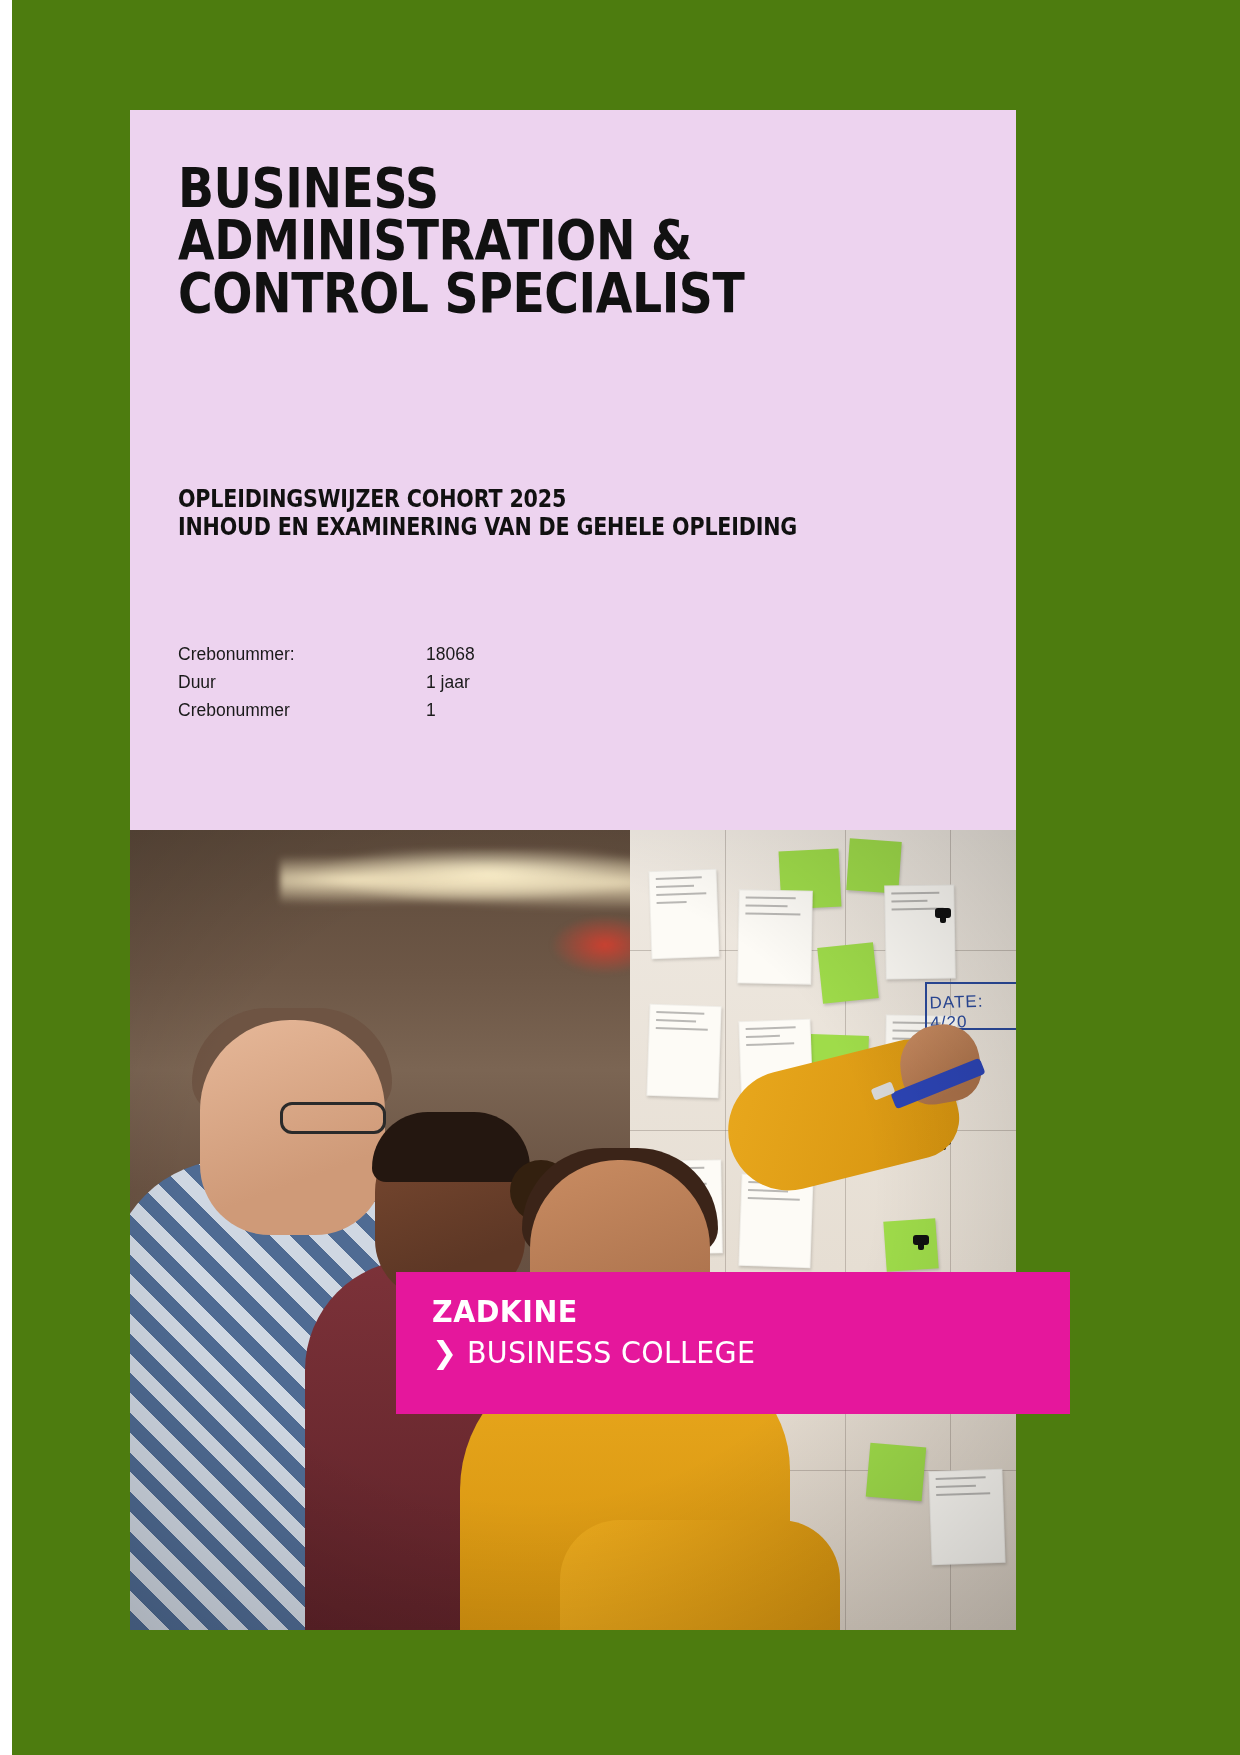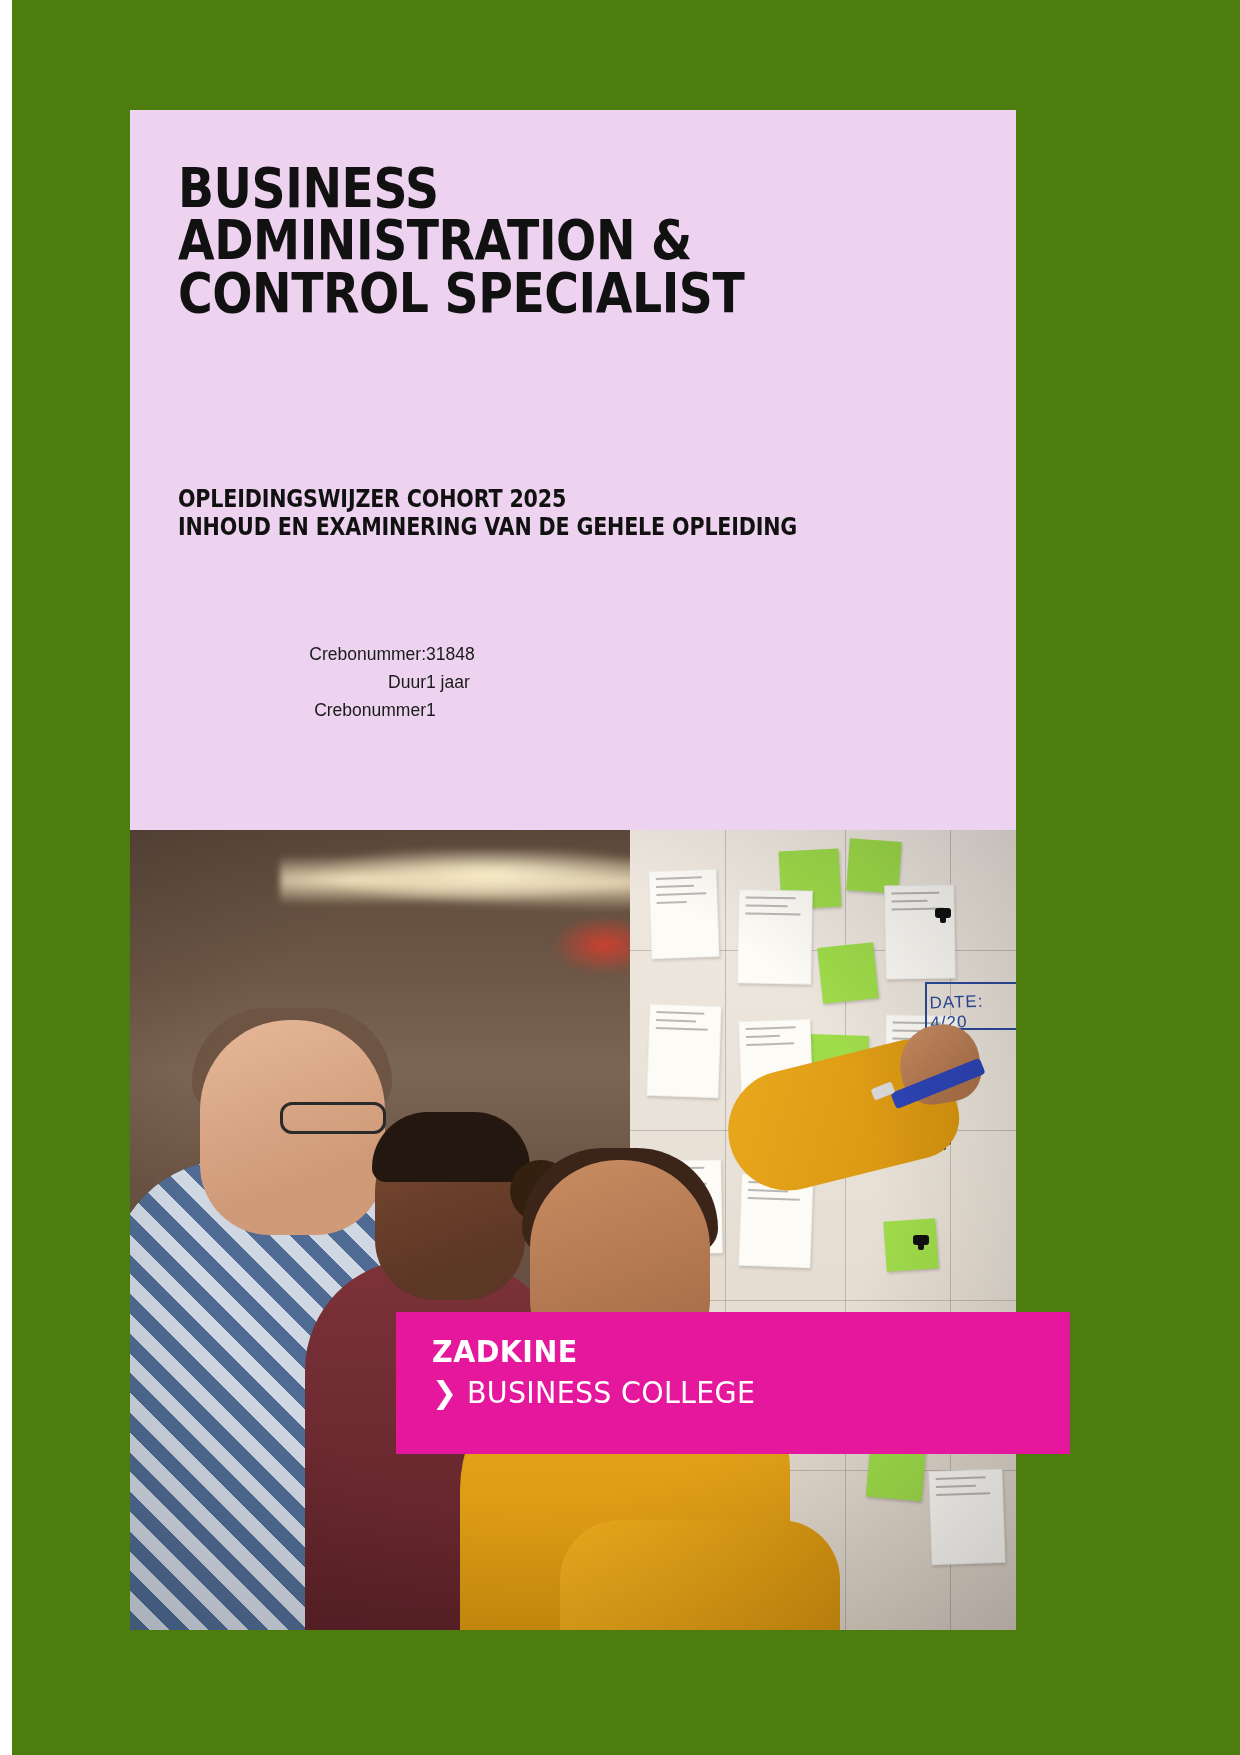--- a/index.html
+++ b/index.html
@@ -74,21 +74,21 @@
   }
   .meta-table td {
     font-family: "Liberation Sans", sans-serif;
     font-size: 17.5px;
     line-height: 28px;
     color: #1a1a1a;
     padding: 0;
     vertical-align: top;
     white-space: nowrap;
   }
-  .meta-table td.key { width: 248px; text-align: right; }
+  .meta-table td.key { width: 248px; }
 
   
   .photo {
     position: absolute;
     left: 118px;
     top: 830px;
     width: 886px;
     height: 800px;
     overflow: hidden;
     background: #6b5b4a;
@@ -268,21 +268,20 @@
   .logo-bar {
     position: absolute;
     left: 384px;
     top: 1272px;
     width: 674px;
     height: 142px;
     background: #e5179c;
     box-sizing: border-box;
     padding: 24px 0 0 36px;
     color: #ffffff;
-    margin-top: 40px;
   }
   .logo-zadkine {
     font-family: "DejaVu Sans", sans-serif;
     font-weight: 700;
     font-size: 31px;
     letter-spacing: 0.5px;
     line-height: 1;
     transform: scaleX(0.92);
     transform-origin: left top;
   }
@@ -320,21 +319,21 @@
 
     <div class="subtitle-block">
       <div class="subtitle-line">OPLEIDINGSWIJZER COHORT 2025</div>
       <div class="subtitle-line">INHOUD EN EXAMINERING VAN DE GEHELE OPLEIDING</div>
     </div>
 
     <table class="meta-table">
       <tbody>
         <tr>
           <td class="key">Crebonummer:</td>
-          <td class="val">31848</td>
+          <td class="val">18068</td>
         </tr>
         <tr>
           <td class="key">Duur</td>
           <td class="val">1 jaar</td>
         </tr>
         <tr>
           <td class="key">Crebonummer</td>
           <td class="val">1</td>
         </tr>
       </tbody>

